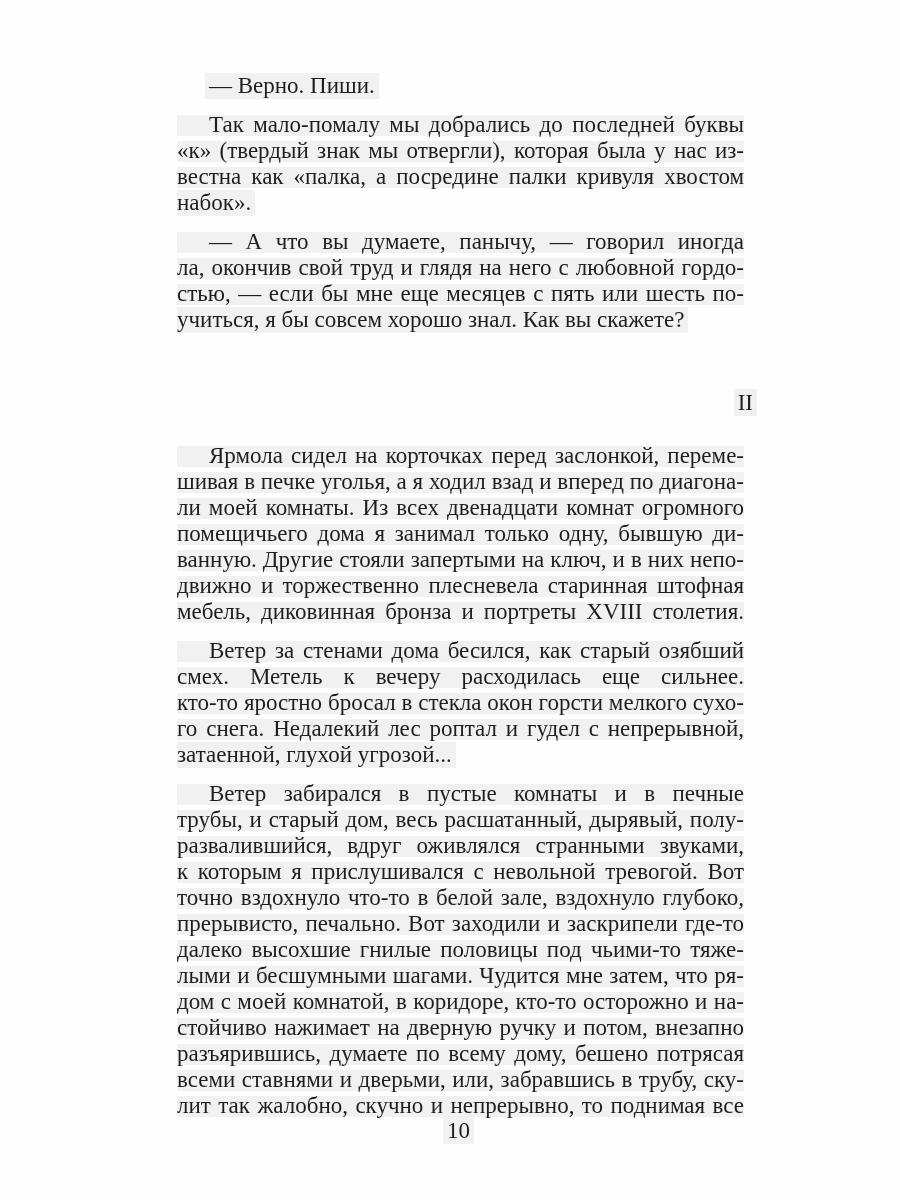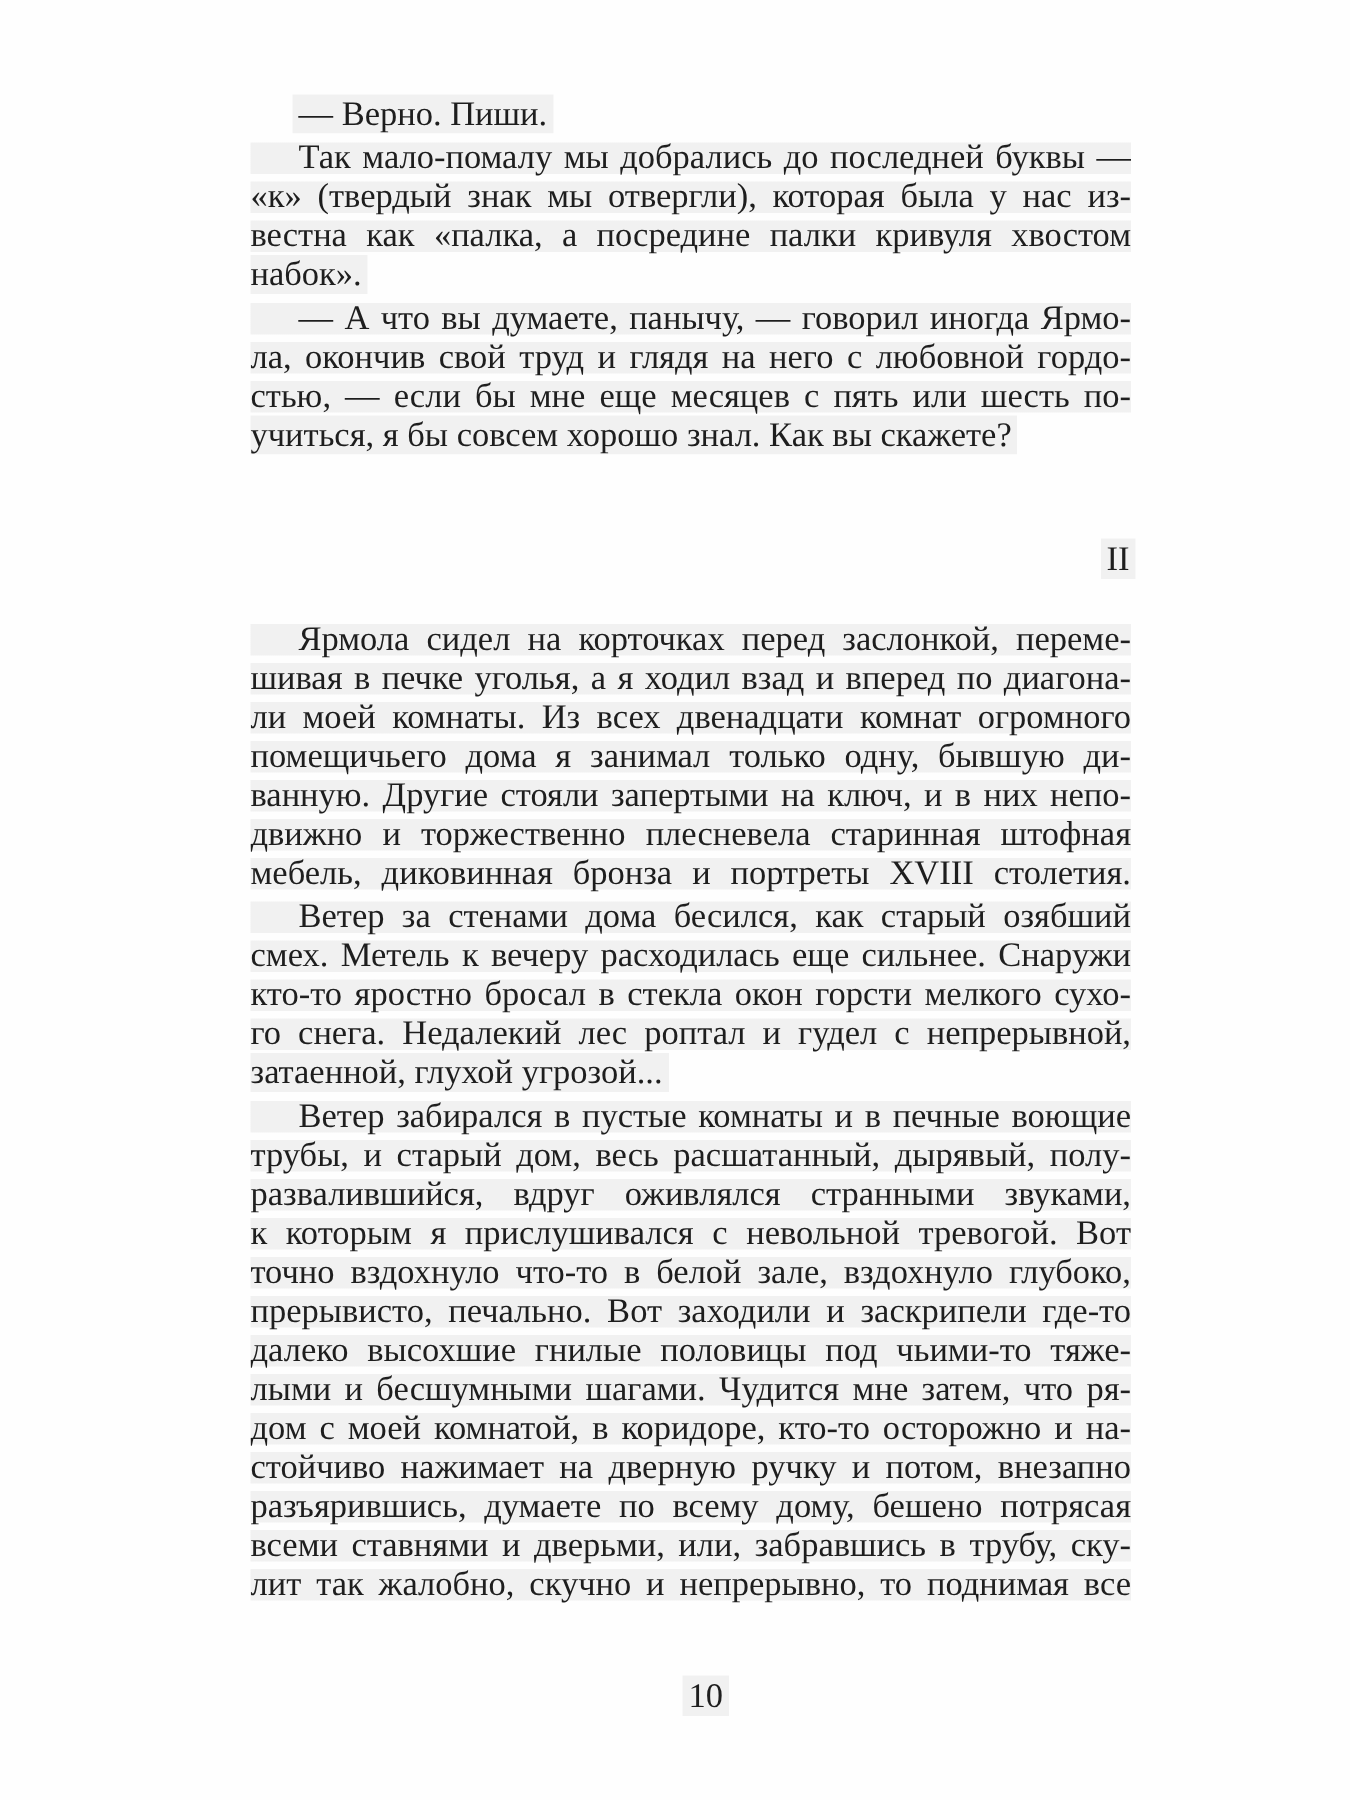--- a/index.html
+++ b/index.html
@@ -18,21 +18,21 @@
     background: #fefefe;
   }
   .column {
     position: absolute;
     left: 164px;
     top: 60px;
     width: 593px;
     font-size: 23px;
     line-height: 26px;
   }
-  .para { margin: 3px; }
+  .para { margin: 13px; }
   .line {
     height: 26px;
     overflow: hidden;
     white-space: normal;
   }
   .line.justify {
     text-align: justify;
     text-align-last: justify;
     background: linear-gradient(#f1f1f1, #f1f1f1) 50% 50% / 100% 21px no-repeat;
   }
@@ -49,21 +49,21 @@
     padding: 1px 4px;
     margin-left: -4px;
   }
   .heading {
     text-align: right;
     height: 26px;
     margin: 57px 0 27px 0;
   }
   .folio {
     position: absolute;
-    left: 176px;
+    left: 164px;
     top: 1118px;
     width: 593px;
     text-align: center;
     font-size: 23px;
     line-height: 26px;
   }
 </style>
 </head>
 <body>
 

